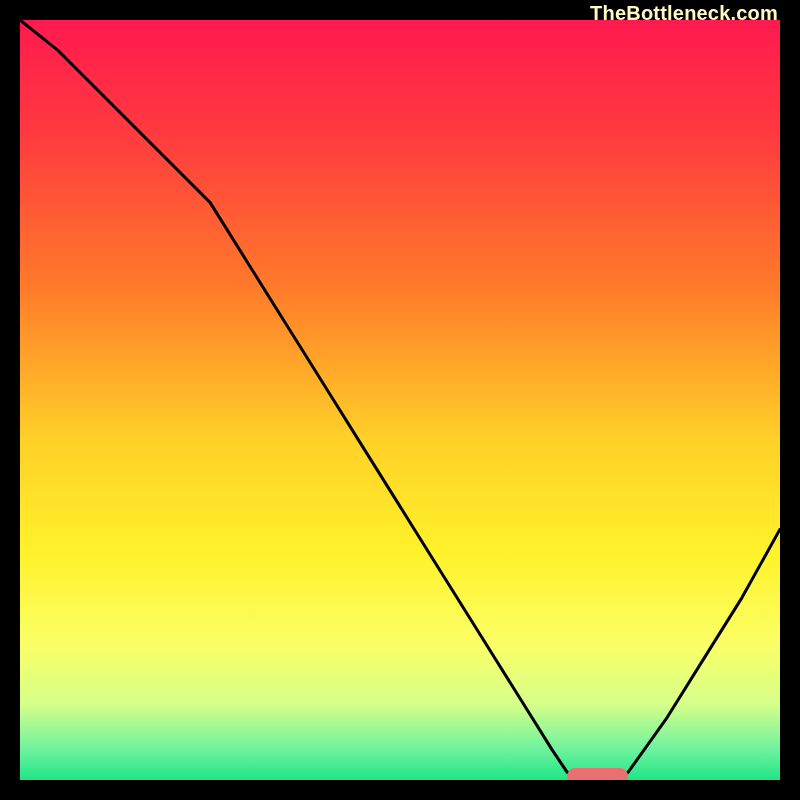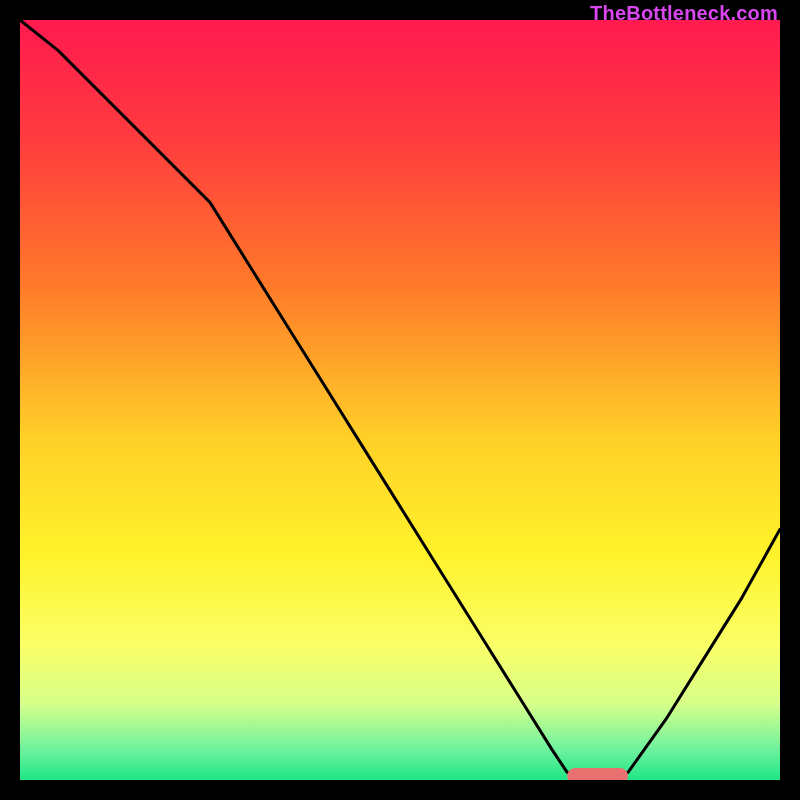--- a/index.html
+++ b/index.html
@@ -24,21 +24,21 @@
     width: 760px;
     height: 760px;
   }
   .watermark {
     position: absolute;
     top: 2px;
     right: 22px;
     font-family: Arial, Helvetica, sans-serif;
     font-size: 20px;
     font-weight: 600;
-    color: #d946ef;
+    color: #fef9c3;
     letter-spacing: 0.2px;
   }
   .curve-svg {
     position: absolute;
     left: 0;
     top: 0;
     width: 760px;
     height: 760px;
   }
 </style>

